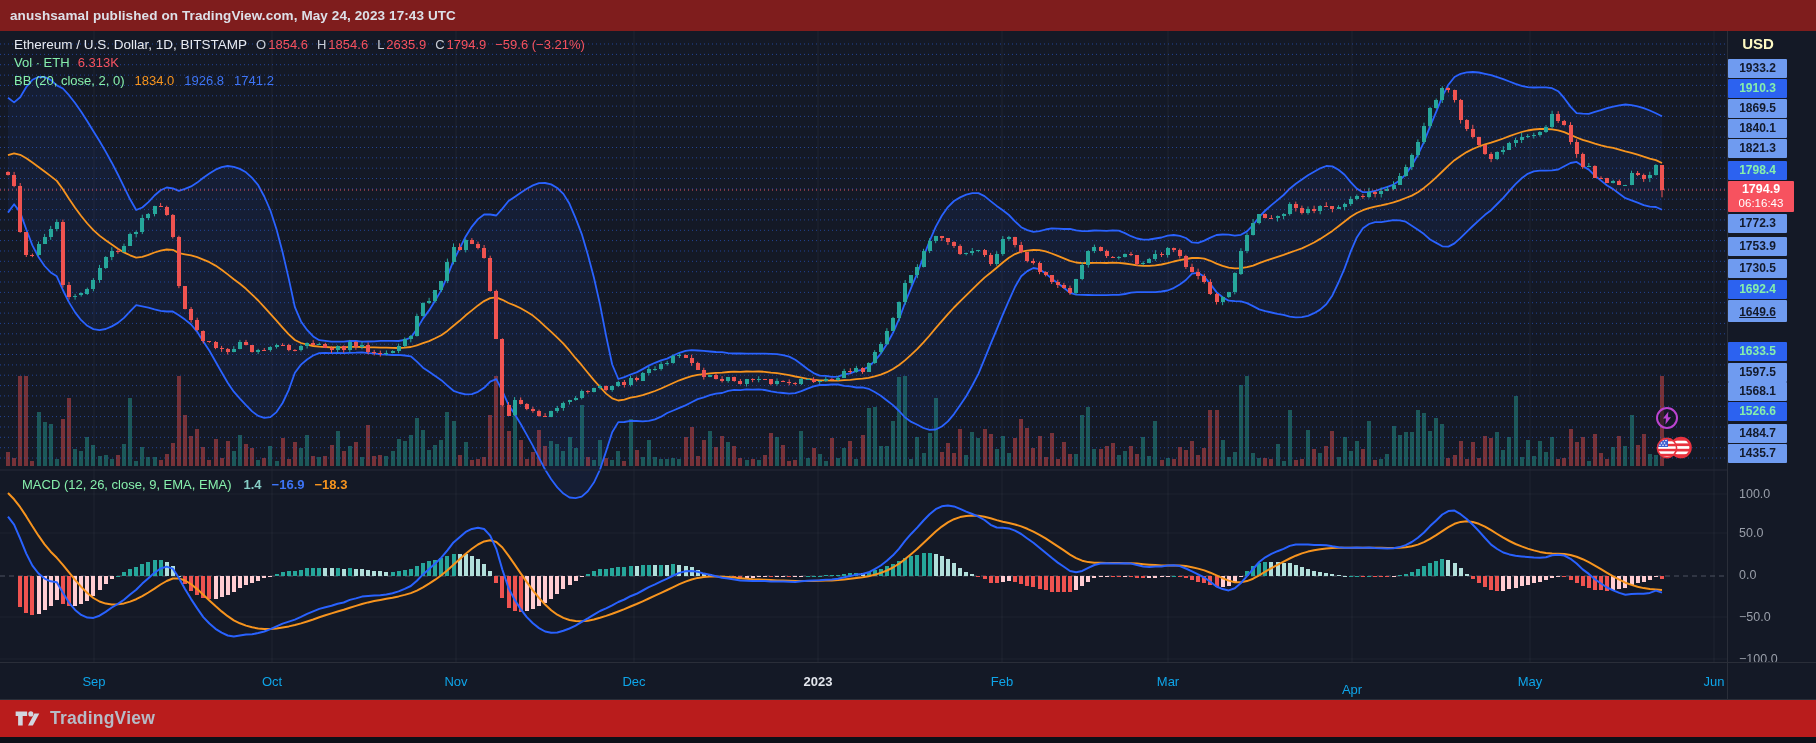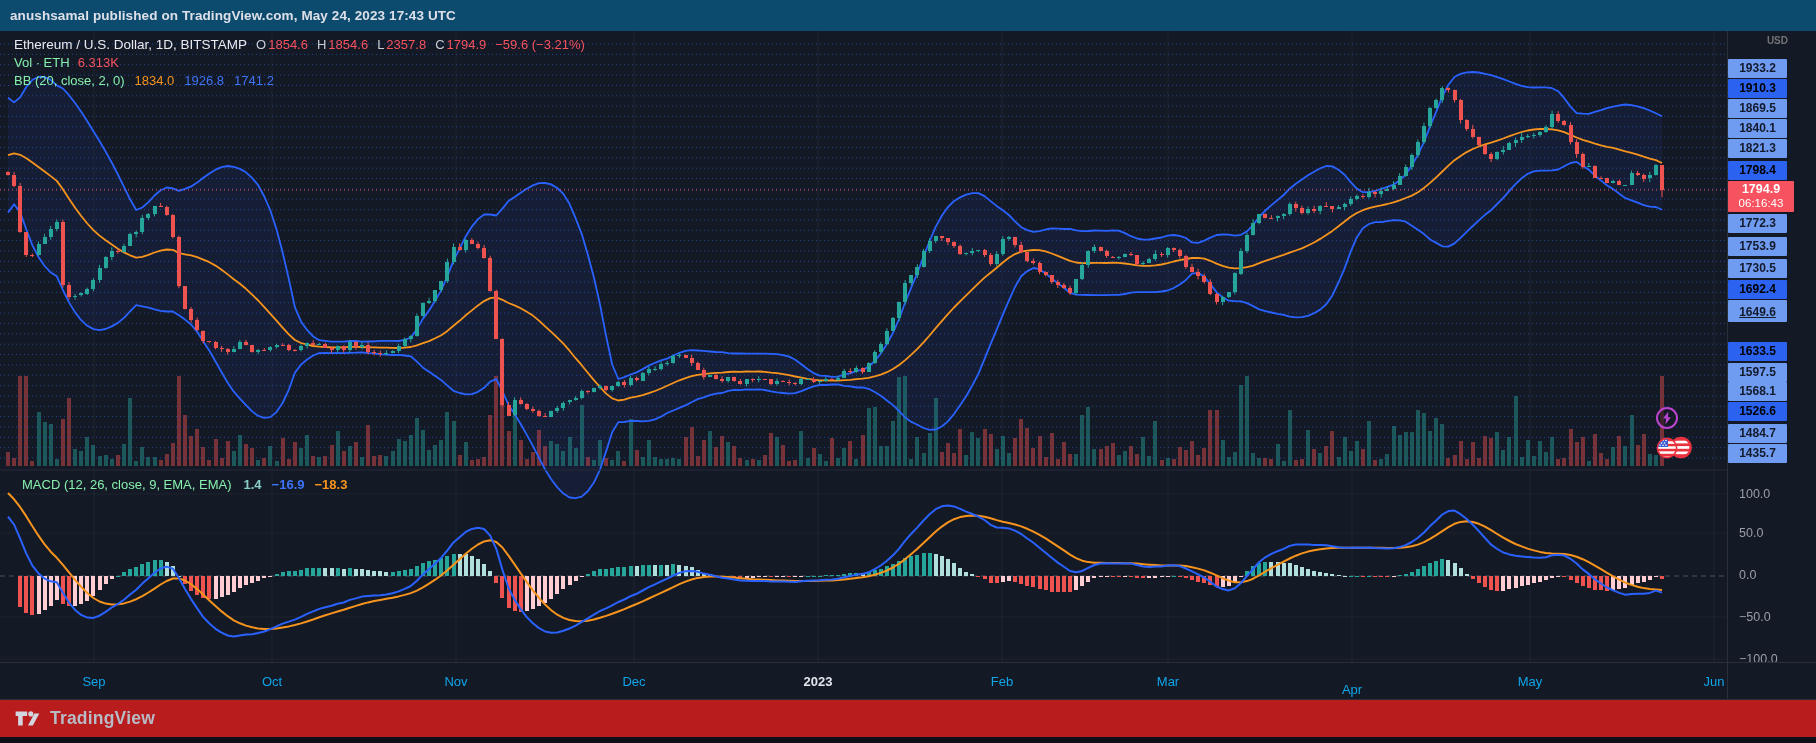--- a/index.html
+++ b/index.html
@@ -1,20 +1,20 @@
 <!DOCTYPE html>
 <html><head>
 <meta charset="utf-8">
 <style>
   * { margin:0; padding:0; box-sizing:border-box; }
   html,body { background:#0e1118; }
   body { font-family:"Liberation Sans","DejaVu Sans",sans-serif; }
   .screen { position:relative; width:1816px; height:743px; background:#141926; overflow:hidden; }
 
-  .pub-bar { position:absolute; left:0; top:0; width:1816px; height:31px; background:#0c4a6e;
+  .pub-bar { position:absolute; left:0; top:0; width:1816px; height:31px; background:#7f1d1d;
              display:flex; align-items:center; padding-left:10px; }
   .pub-bar span { color:#dde0e8; font-size:13.5px; font-weight:700; letter-spacing:.1px; }
 
   .chart-area { position:absolute; left:0; top:31px; width:1816px; height:669px; background:#141926; }
   #plot { position:absolute; left:0; top:0; }
 
   .v-border { position:absolute; left:1727px; top:0; width:1px; height:669px; background:#2a2e39; }
 
   .legend { position:absolute; z-index:5; pointer-events:none; }
   .legend .row { display:flex; align-items:center; height:18px; white-space:nowrap; }
@@ -22,26 +22,26 @@
   .t-gray  { color:#86efac; font-size:13px; }
   .lbl { color:#c9cdd6; font-size:13px; margin-left:9px; }
   .lbl:first-child { margin-left:0; }
   .val-red { color:#f7525f; font-size:13px; margin-left:2px; }
   .val-orange { color:#f7941e; font-size:13px; margin-left:10px; }
   .val-blue { color:#3d74f6; font-size:13px; margin-left:10px; }
   .val-teal { color:#87cec6; font-size:13px; margin-left:12px; font-weight:700; }
   .chg-red { color:#f7525f; font-size:13px; margin-left:9px; }
 
   .scale-col { position:absolute; left:1727px; top:0; width:89px; height:669px; }
-  .usd-label { position:absolute; left:1px; top:4px; width:60px; text-align:right;
-               color:#737373; font-size:10px; font-weight:700; }
+  .usd-label { position:absolute; left:1px; top:4px; width:60px; text-align:center;
+               color:#fef9c3; font-size:15px; font-weight:700; }
   .p-label { position:absolute; left:1px; width:59px; height:19px; line-height:19px;
              text-align:center; font-size:12px; border-radius:1px; }
   .p-light { background:#6f9bf0; color:#131a2b; font-weight:600; }
-  .p-strong { background:#2c62f0; color:#000000; font-weight:700; }
+  .p-strong { background:#2c62f0; color:#86efac; font-weight:700; }
   .p-current { position:absolute; left:1px; width:66px; height:31px; background:#f7525f;
                color:#fff; text-align:center; border-radius:1px; }
   .p-current .price { font-size:12.5px; font-weight:700; line-height:16px; }
   .p-current .countdown { font-size:11.5px; line-height:13px; }
   .m-label { position:absolute; left:12px; transform:translateY(-50%); color:#9good;
              color:#999ea9; font-size:12.5px; }
 
   .time-axis { position:absolute; left:0; top:631px; width:1816px; height:38px;
                border-top:1px solid #2a2e39; border-bottom:1px solid #2a2e39; }
   .t-label { position:absolute; top:50%; transform:translate(-50%,-50%); color:#0ea5e9; font-size:13px; }
@@ -1220,21 +1220,21 @@
     <div class="v-border"></div>
 
     <div class="legend" style="left:14px; top:4px;">
       <div class="row">
         <span class="t-white">Ethereum / U.S. Dollar, 1D, BITSTAMP</span>
         <span class="lbl">O</span>
           <span class="val-red">1854.6</span>
         <span class="lbl">H</span>
           <span class="val-red">1854.6</span>
         <span class="lbl">L</span>
-          <span class="val-red">2357.8</span>
+          <span class="val-red">2635.9</span>
         <span class="lbl">C</span>
           <span class="val-red">1794.9</span>
         <span class="chg-red">−59.6 (−3.21%)</span>
       </div>
       <div class="row">
         <span class="t-gray">Vol · ETH</span>
         <span class="val-red" style="margin-left:8px;">6.313K</span>
       </div>
       <div class="row">
         <span class="t-gray">BB (20, close, 2, 0)</span>

